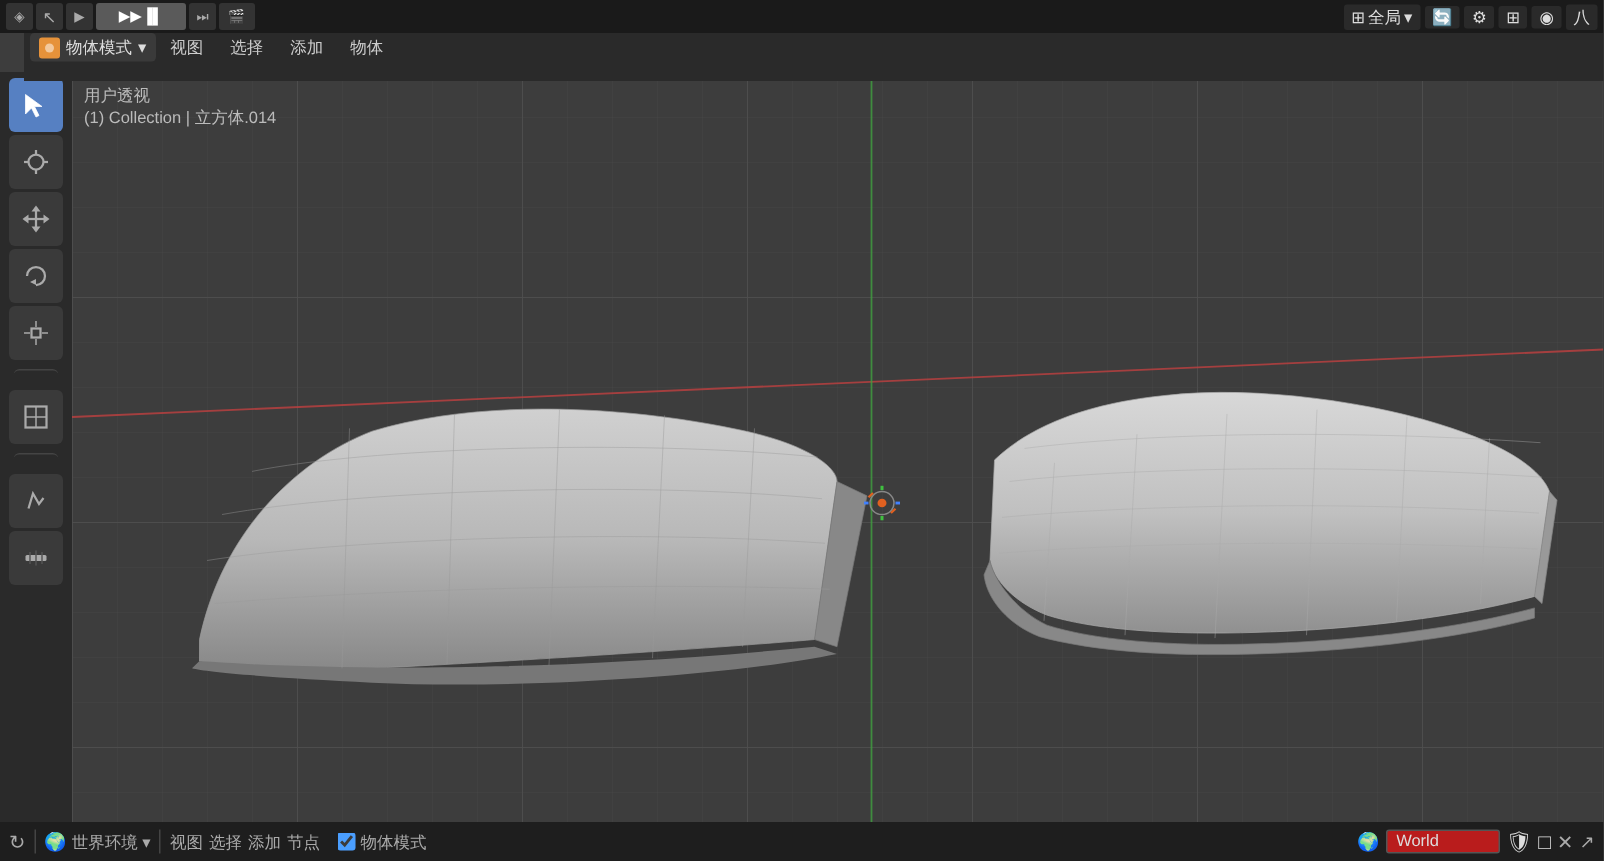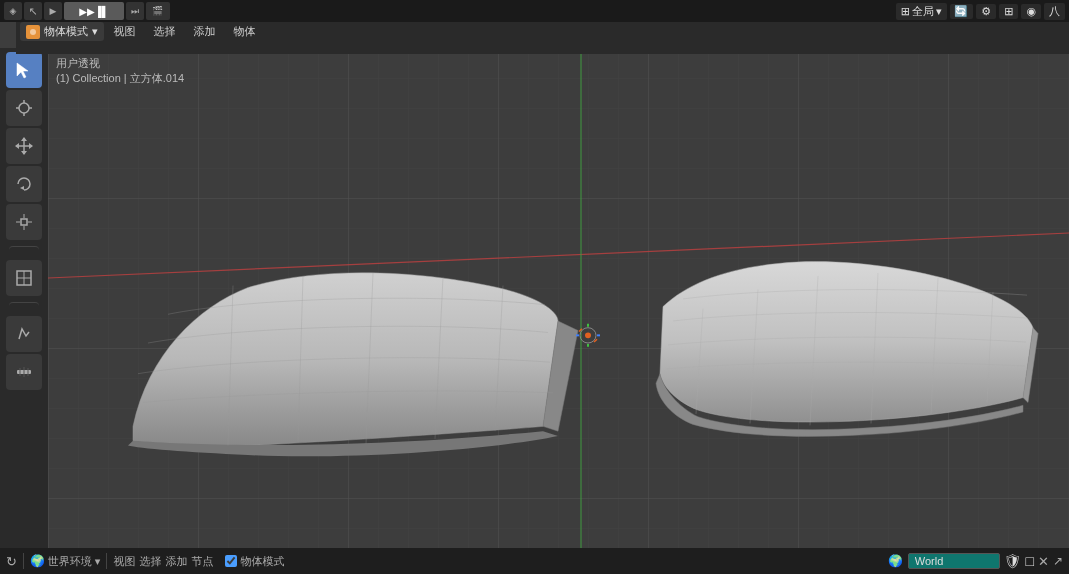--- a/index.html
+++ b/index.html
@@ -197,27 +197,27 @@
       background: #444;
       margin: 0 2px;
     }
     .status-right {
       margin-left: auto;
       display: flex;
       align-items: center;
       gap: 4px;
     }
     .world-input {
-      background: #0f766e;
+      background: #b91c1c;
       border: 1px solid #555;
       color: #ddd;
       padding: 1px 6px;
       font-size: 11px;
       border-radius: 2px;
-      width: 92px;
+      width: 76px;
     }
     .checkbox-item {
       display: flex;
       align-items: center;
       gap: 3px;
       font-size: 11px;
       color: #aaa;
     }
 
     

